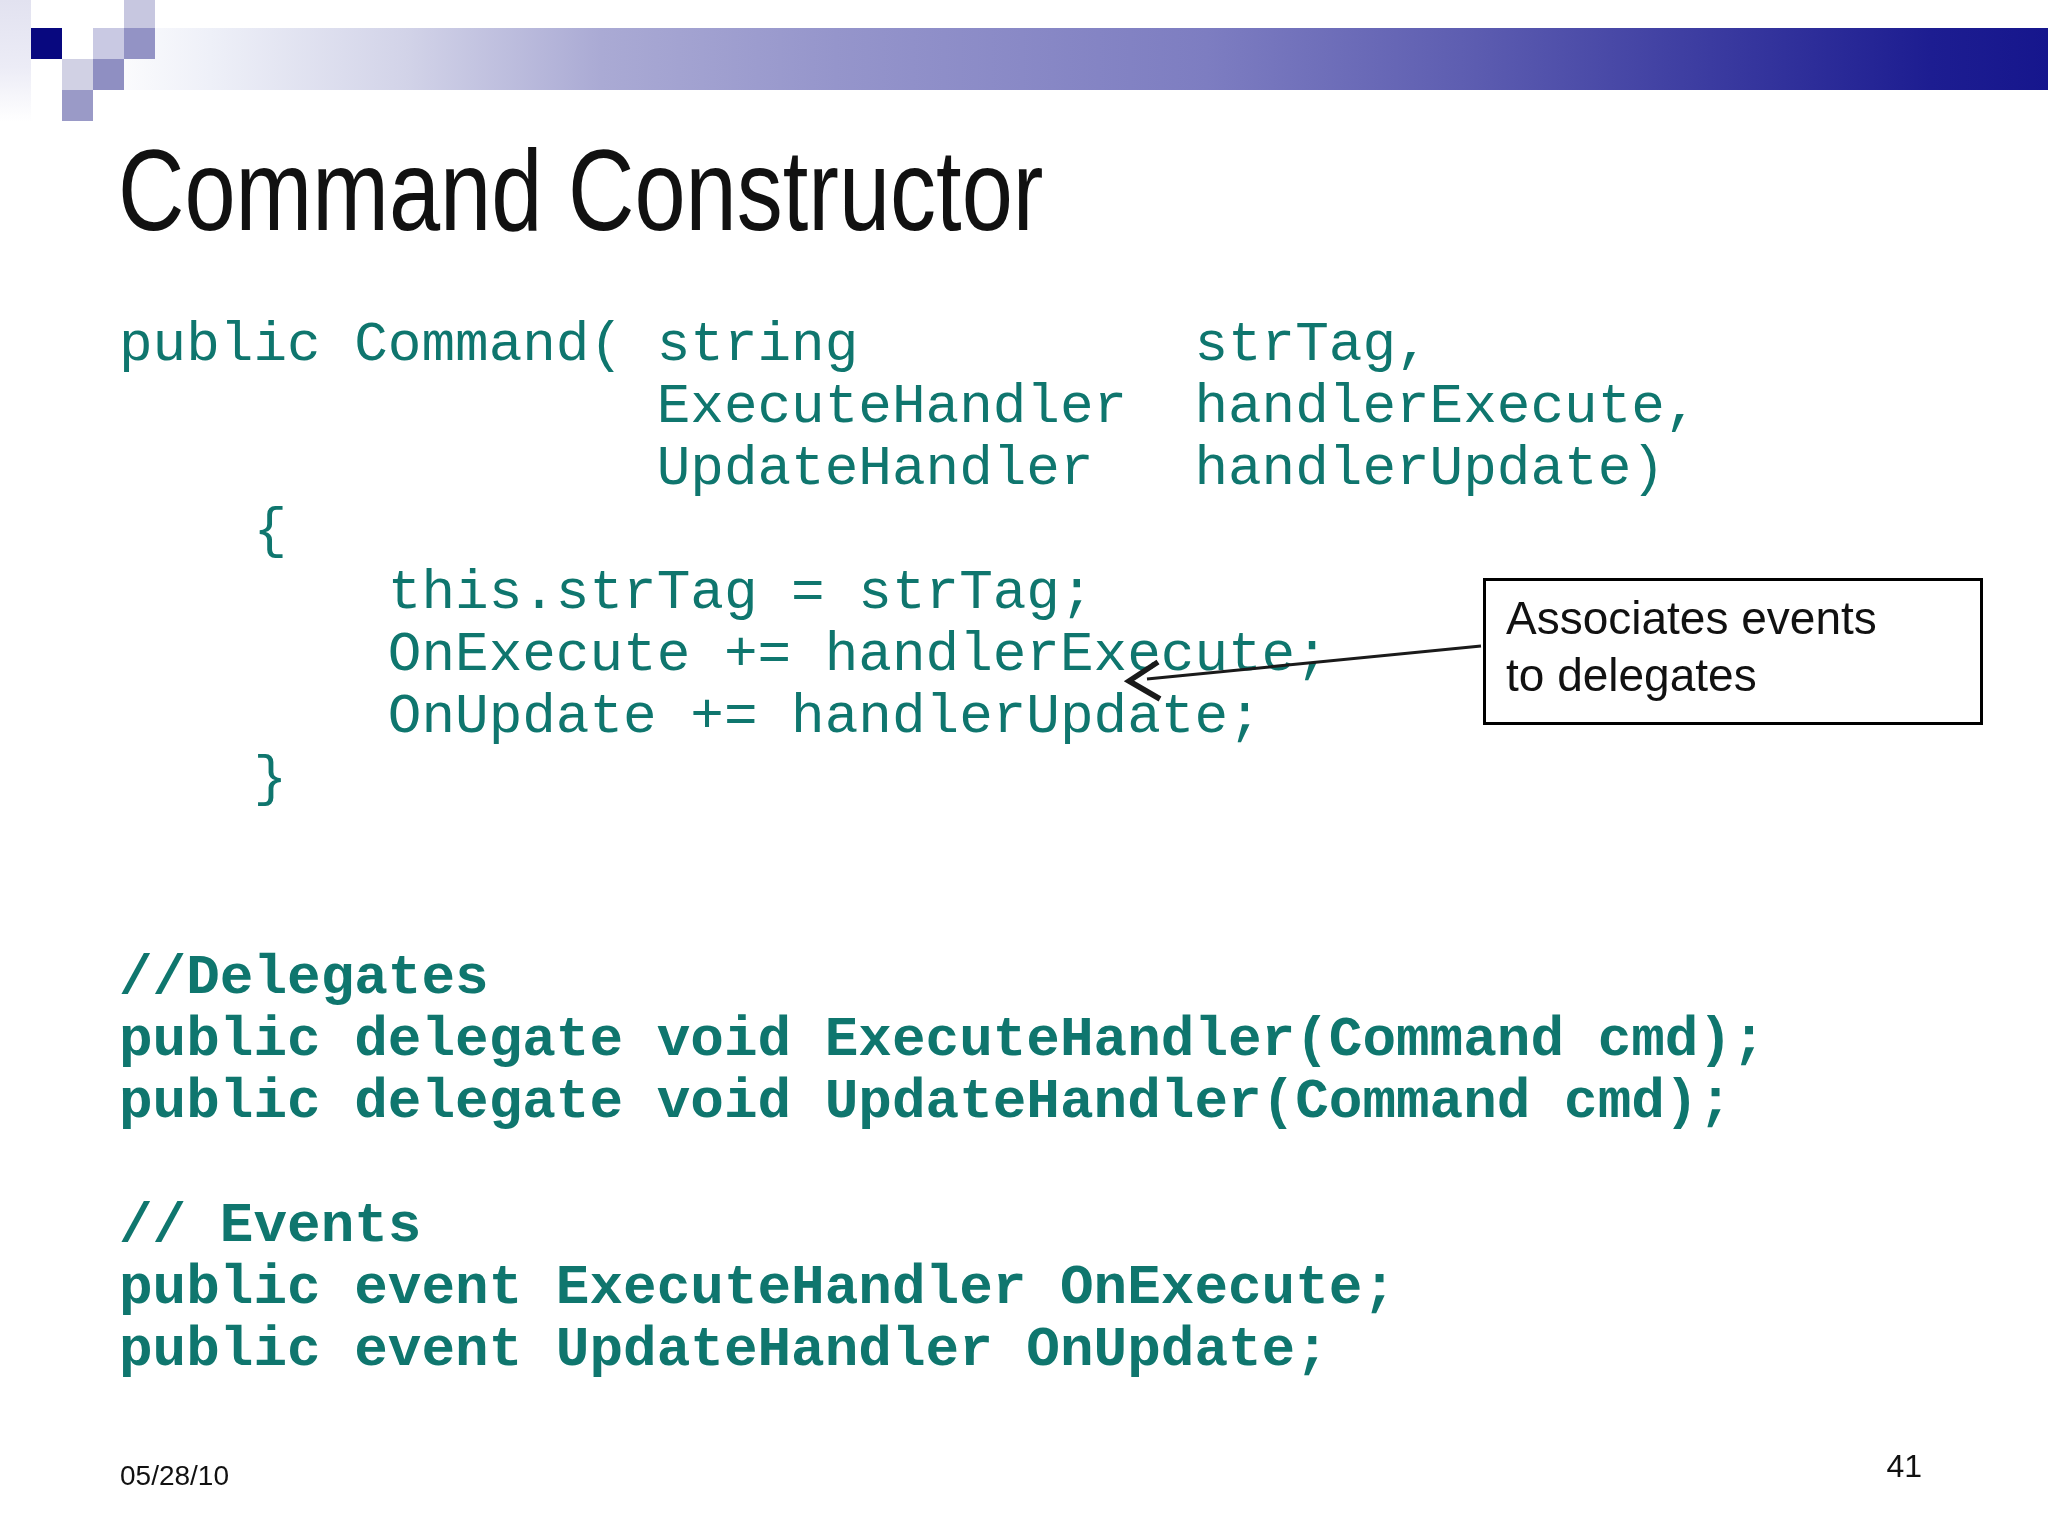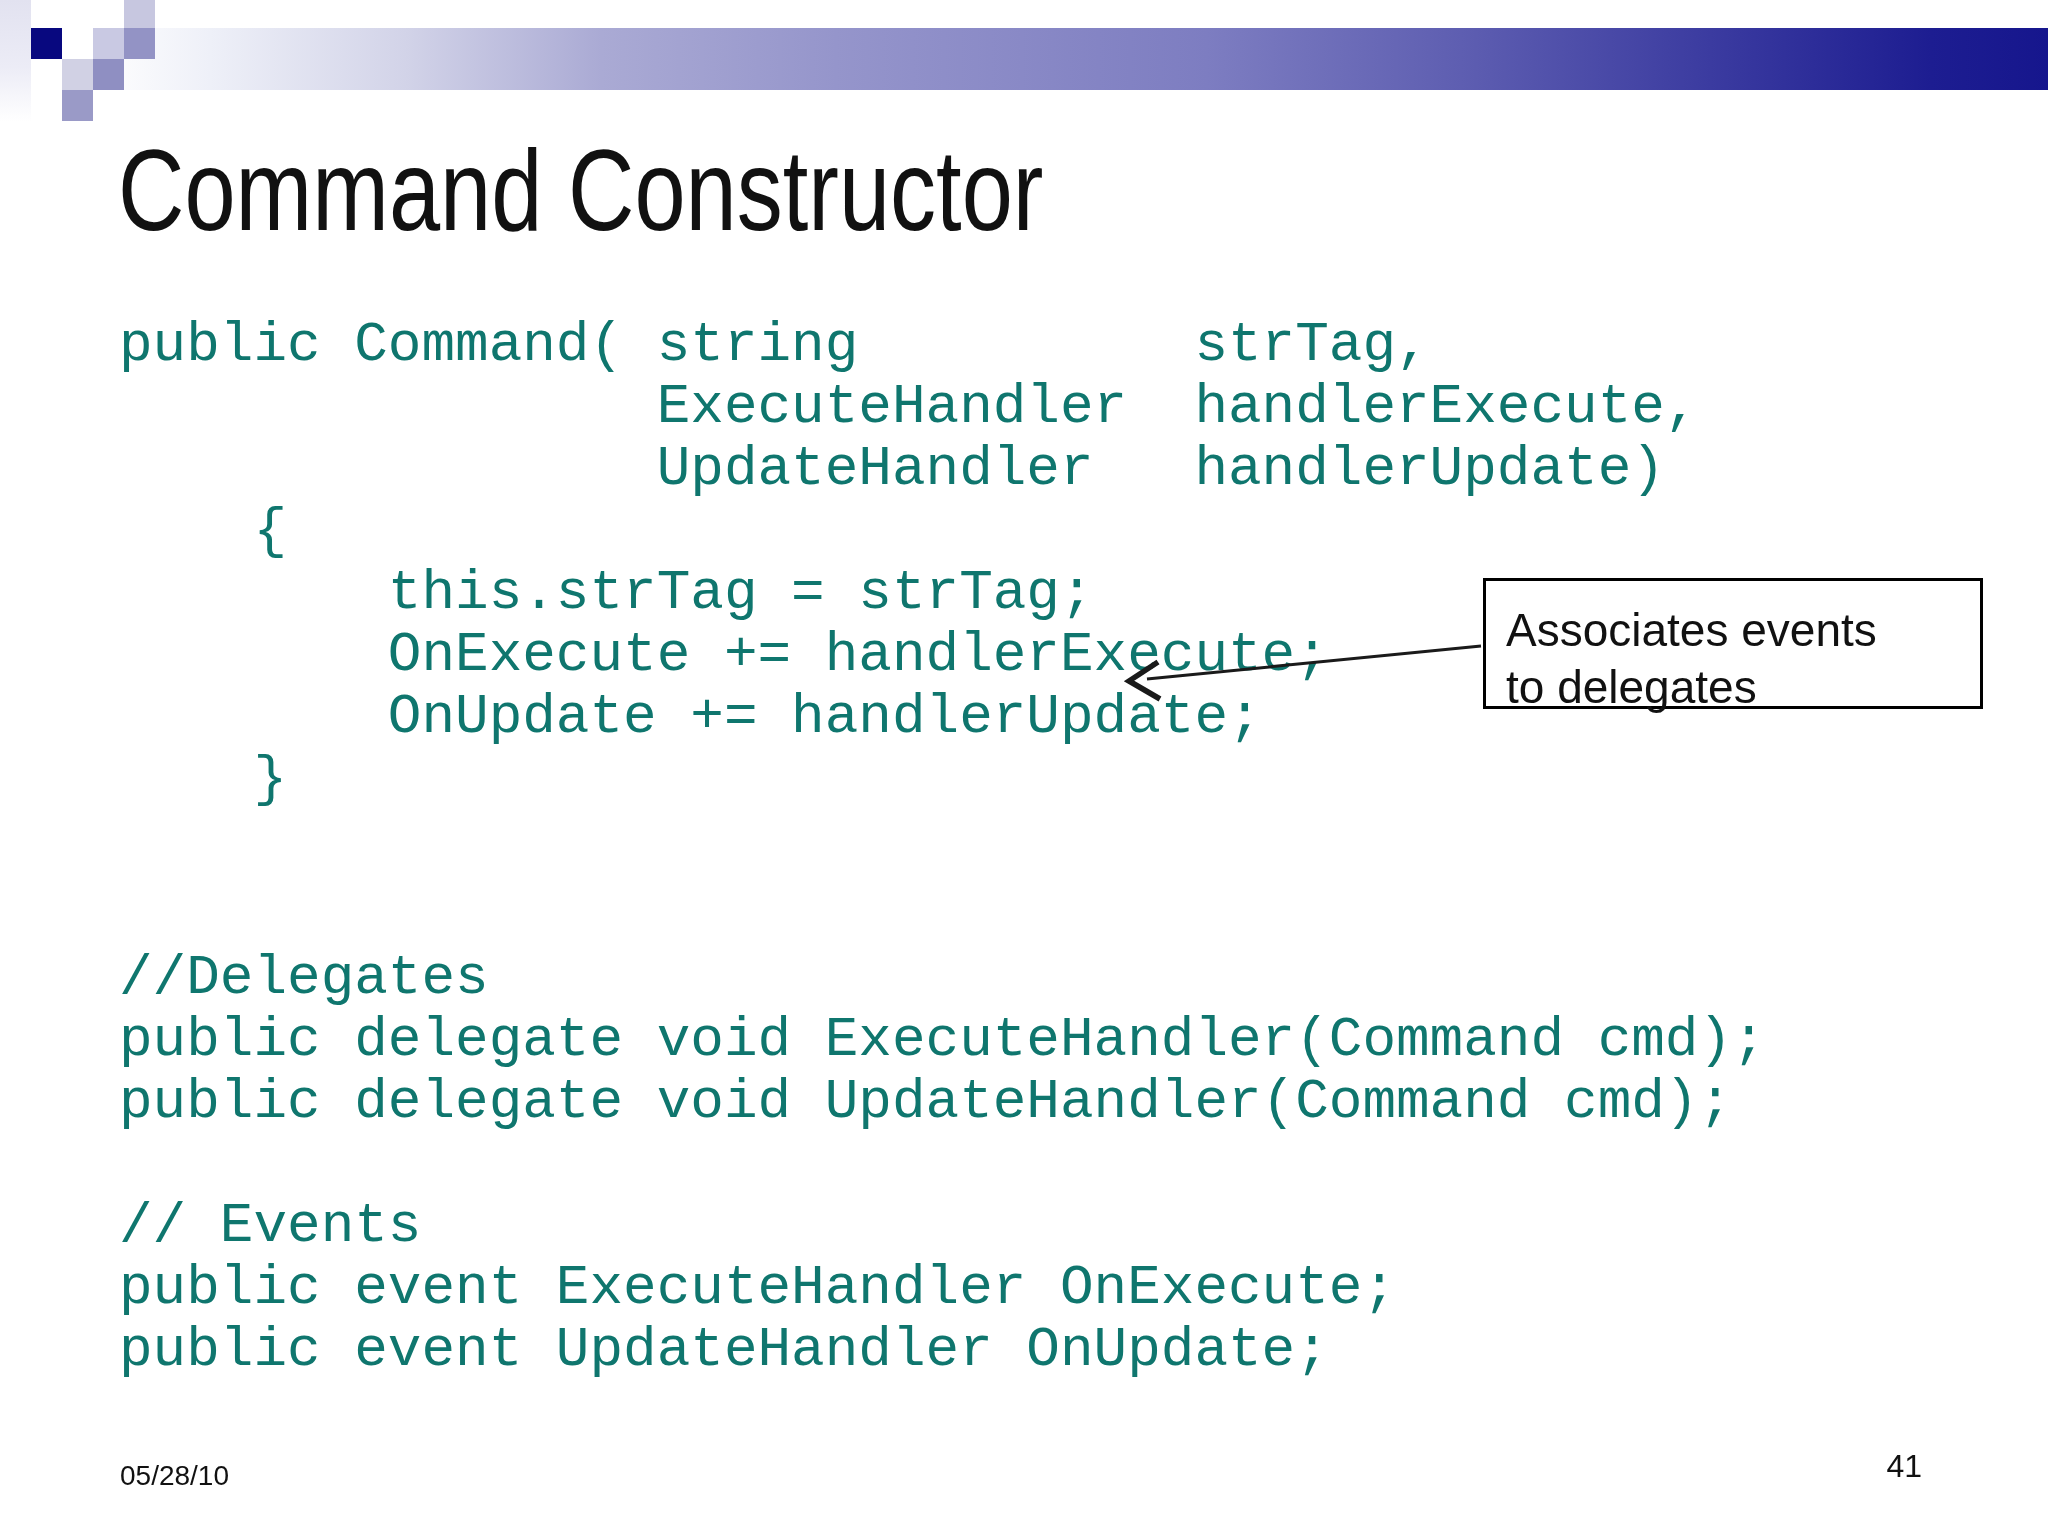--- a/index.html
+++ b/index.html
@@ -38,27 +38,27 @@
   }
 
   
   pre.code {
     position:absolute; left:119px; margin:0;
     font-family:"Liberation Mono", "DejaVu Sans Mono", monospace;
     font-size:56px; line-height:62px; color:#0f766e;
     white-space:pre;
   }
   .code-1 { top:314px; }
-  .code-2 { top:947px; }
+  .code-2 { top:947px;font-weight:bold; }
 
   
   .callout {
-    position:absolute; left:1483px; top:578px; width:500px; height:131px;
+    position:absolute; left:1483px; top:578px; width:500px; height:147px;
     box-sizing:border-box; background:#ffffff; border:3px solid #000000;
-    padding:21px 0 0 20px;
+    padding:9px 0 0 20px;
   }
   .callout span {
     font-size:46px; line-height:57px; color:#111111; white-space:pre;
   }
   .arrow-layer {
     position:absolute; left:0; top:0; width:2048px; height:1536px;
     pointer-events:none;
   }
 
   

